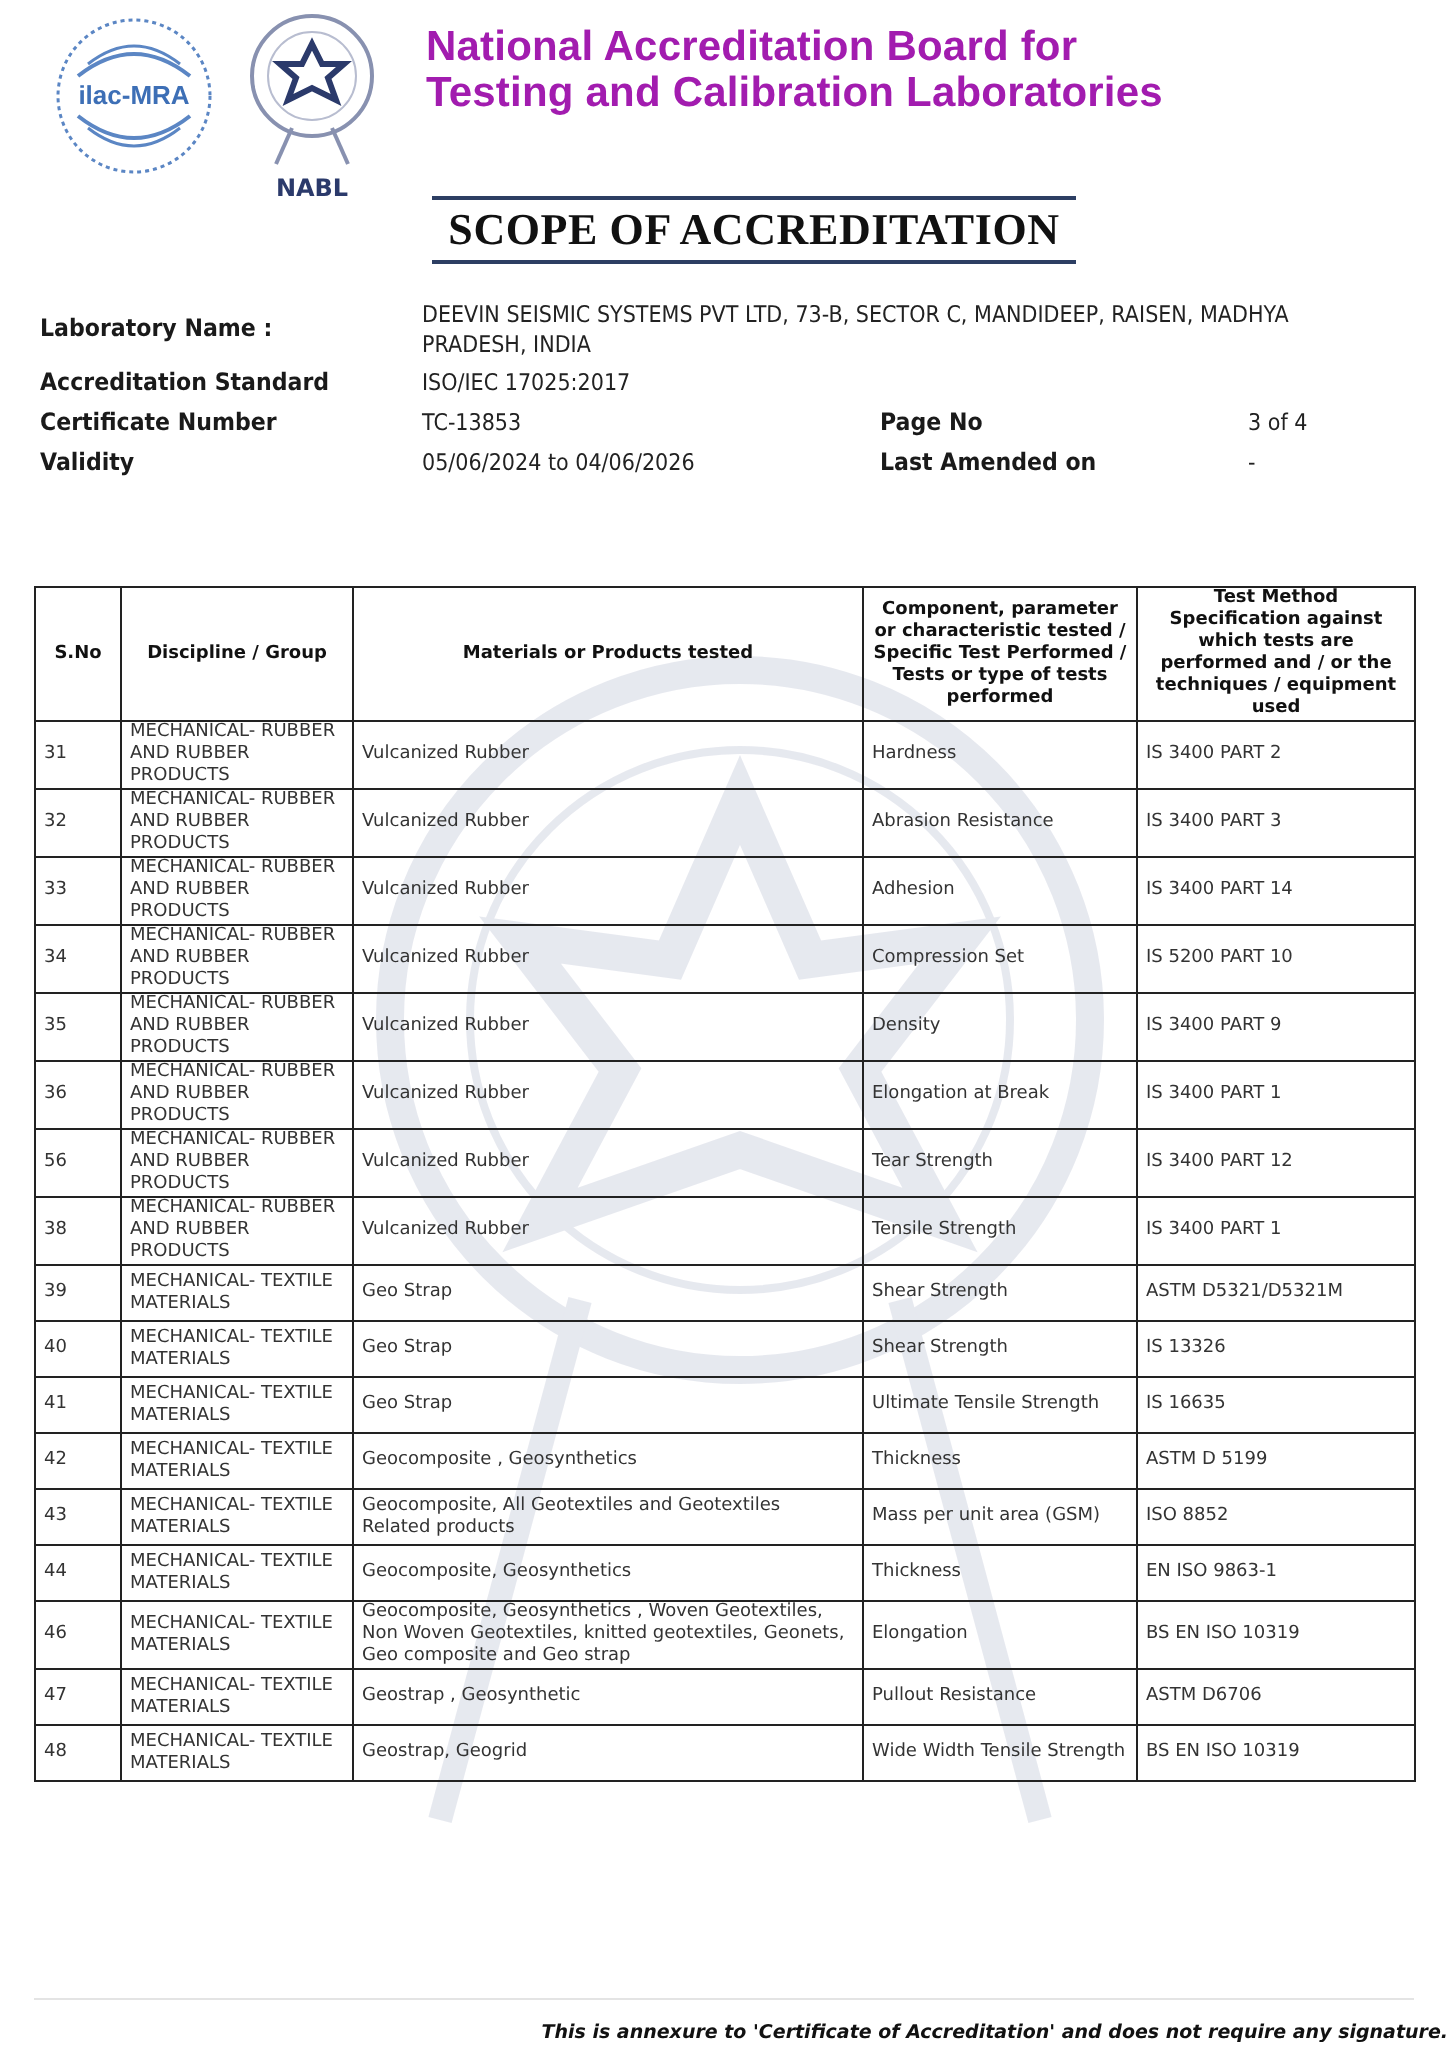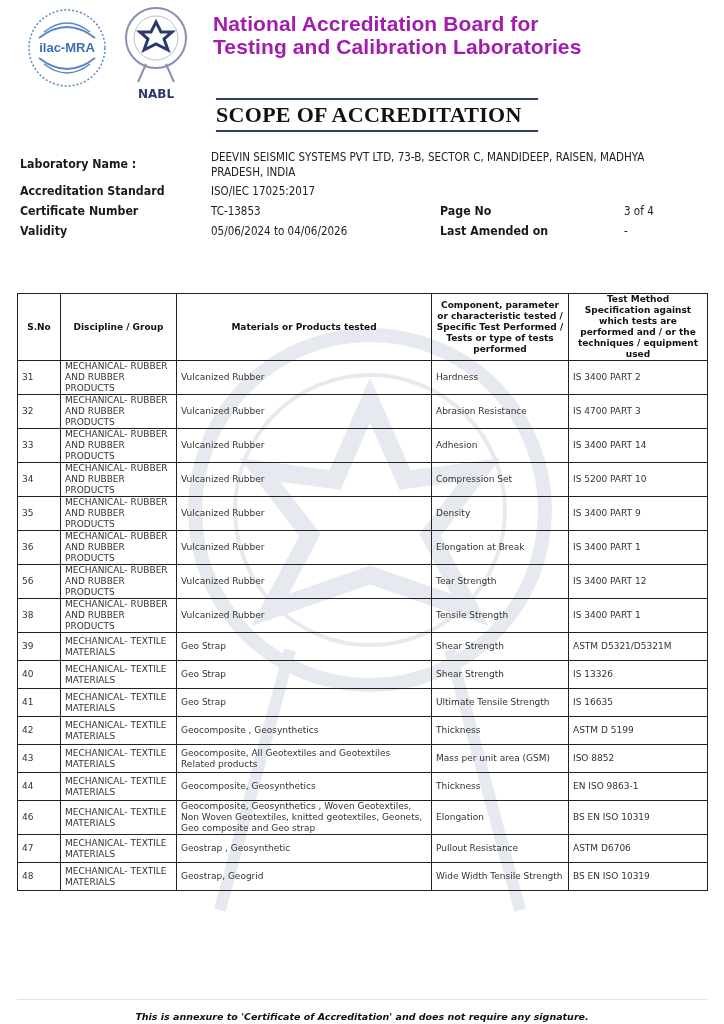--- a/index.html
+++ b/index.html
@@ -2,32 +2,32 @@
 <html><head>
 <meta charset="utf-8">
 <style>
   html, body { margin: 0; padding: 0; background: #ffffff; }
   body { width: 724px; height: 1024px; position: relative; overflow: hidden; font-family: "DejaVu Sans", sans-serif; color: #1a1a1a; }
   .logo-ilac { position: absolute; left: 27px; top: 8px; width: 80px; height: 80px; }
   .logo-nabl { position: absolute; left: 122px; top: 6px; width: 68px; height: 96px; }
   .title { position: absolute; left: 213px; top: 12px; font-family: "Liberation Sans", sans-serif; font-weight: bold; font-size: 21px; line-height: 23px; color: #a21caf; letter-spacing: 0.1px; }
   .scope-wrap { position: absolute; left: 216px; top: 98px; width: 322px; }
   .scope-line { height: 2px; background: #2d3e63; }
-  .scope-text { font-family: "Liberation Serif", serif; font-weight: bold; font-size: 22px; line-height: 30px; text-align: left; color: #111; letter-spacing: 0.3px; }
+  .scope-text { font-family: "Liberation Serif", serif; font-weight: bold; font-size: 22px; line-height: 30px; text-align: center; color: #111; letter-spacing: 0.3px; }
   .info { position: absolute; font-size: 12px; line-height: 15px; }
   .lbl { font-weight: bold; font-family: "DejaVu Sans", sans-serif; font-size: 12px; transform: scaleX(0.92); transform-origin: left; }
   .val { font-family: "DejaVu Sans", sans-serif; font-size: 11.5px; color: #222; transform: scaleX(0.9); transform-origin: left; white-space: nowrap; }
   table.scope { position: absolute; left: 17px; top: 293px; width: 690px; border-collapse: collapse; table-layout: fixed; }
   table.scope th, table.scope td { border: 1.6px solid #222; padding: 0 4px; font-size: 9px; line-height: 11px; vertical-align: middle; }
   table.scope th { font-weight: bold; text-align: center; height: 61px; color: #111; }
   table.scope td { color: #333; height: 27px; }
   table.scope td.mat, table.scope td.comp, table.scope td.meth { font-size: 9px; margin-left: 12px; }
   .watermark { position: absolute; left: 180px; top: 320px; width: 380px; height: 600px; pointer-events: none; opacity: 0.13; }
   .footer-line { position: absolute; left: 17px; top: 999px; width: 690px; height: 1px; background: #e4e4e4; }
-  .footer { position: absolute; left: 0; top: 1011px; width: 724px; text-align: center; font-size: 9.5px; font-weight: bold; font-style: italic; color: #111; }
+  .footer { position: absolute; left: 0; top: 1011px; width: 724px; text-align: right; font-size: 9.5px; font-weight: bold; font-style: italic; color: #111; }
 </style>
 </head>
 <body>
 
 <svg class="watermark" viewBox="0 0 380 600">
   <circle cx="190" cy="190" r="175" fill="none" stroke="#4a5a8a" stroke-width="14"></circle>
   <circle cx="190" cy="190" r="135" fill="none" stroke="#4a5a8a" stroke-width="4"></circle>
   <polygon points="190,80 225,160 300,150 250,215 290,290 190,255 90,290 130,215 80,150 155,160" fill="none" stroke="#4a5a8a" stroke-width="18"></polygon>
   <line x1="110" y1="330" x2="40" y2="590" stroke="#4a5a8a" stroke-width="12"></line>
   <line x1="270" y1="330" x2="340" y2="590" stroke="#4a5a8a" stroke-width="12"></line>
@@ -102,21 +102,21 @@
         <td>MECHANICAL- RUBBER AND RUBBER PRODUCTS</td>
         <td class="mat">Vulcanized Rubber</td>
         <td class="comp">Hardness</td>
         <td class="meth">IS 3400 PART 2</td>
       </tr>
     <tr>
         <td>32</td>
         <td>MECHANICAL- RUBBER AND RUBBER PRODUCTS</td>
         <td class="mat">Vulcanized Rubber</td>
         <td class="comp">Abrasion Resistance</td>
-        <td class="meth">IS 4700 PART 3</td>
+        <td class="meth">IS 3400 PART 3</td>
       </tr>
     <tr>
         <td>33</td>
         <td>MECHANICAL- RUBBER AND RUBBER PRODUCTS</td>
         <td class="mat">Vulcanized Rubber</td>
         <td class="comp">Adhesion</td>
         <td class="meth">IS 3400 PART 14</td>
       </tr>
     <tr>
         <td>34</td>

